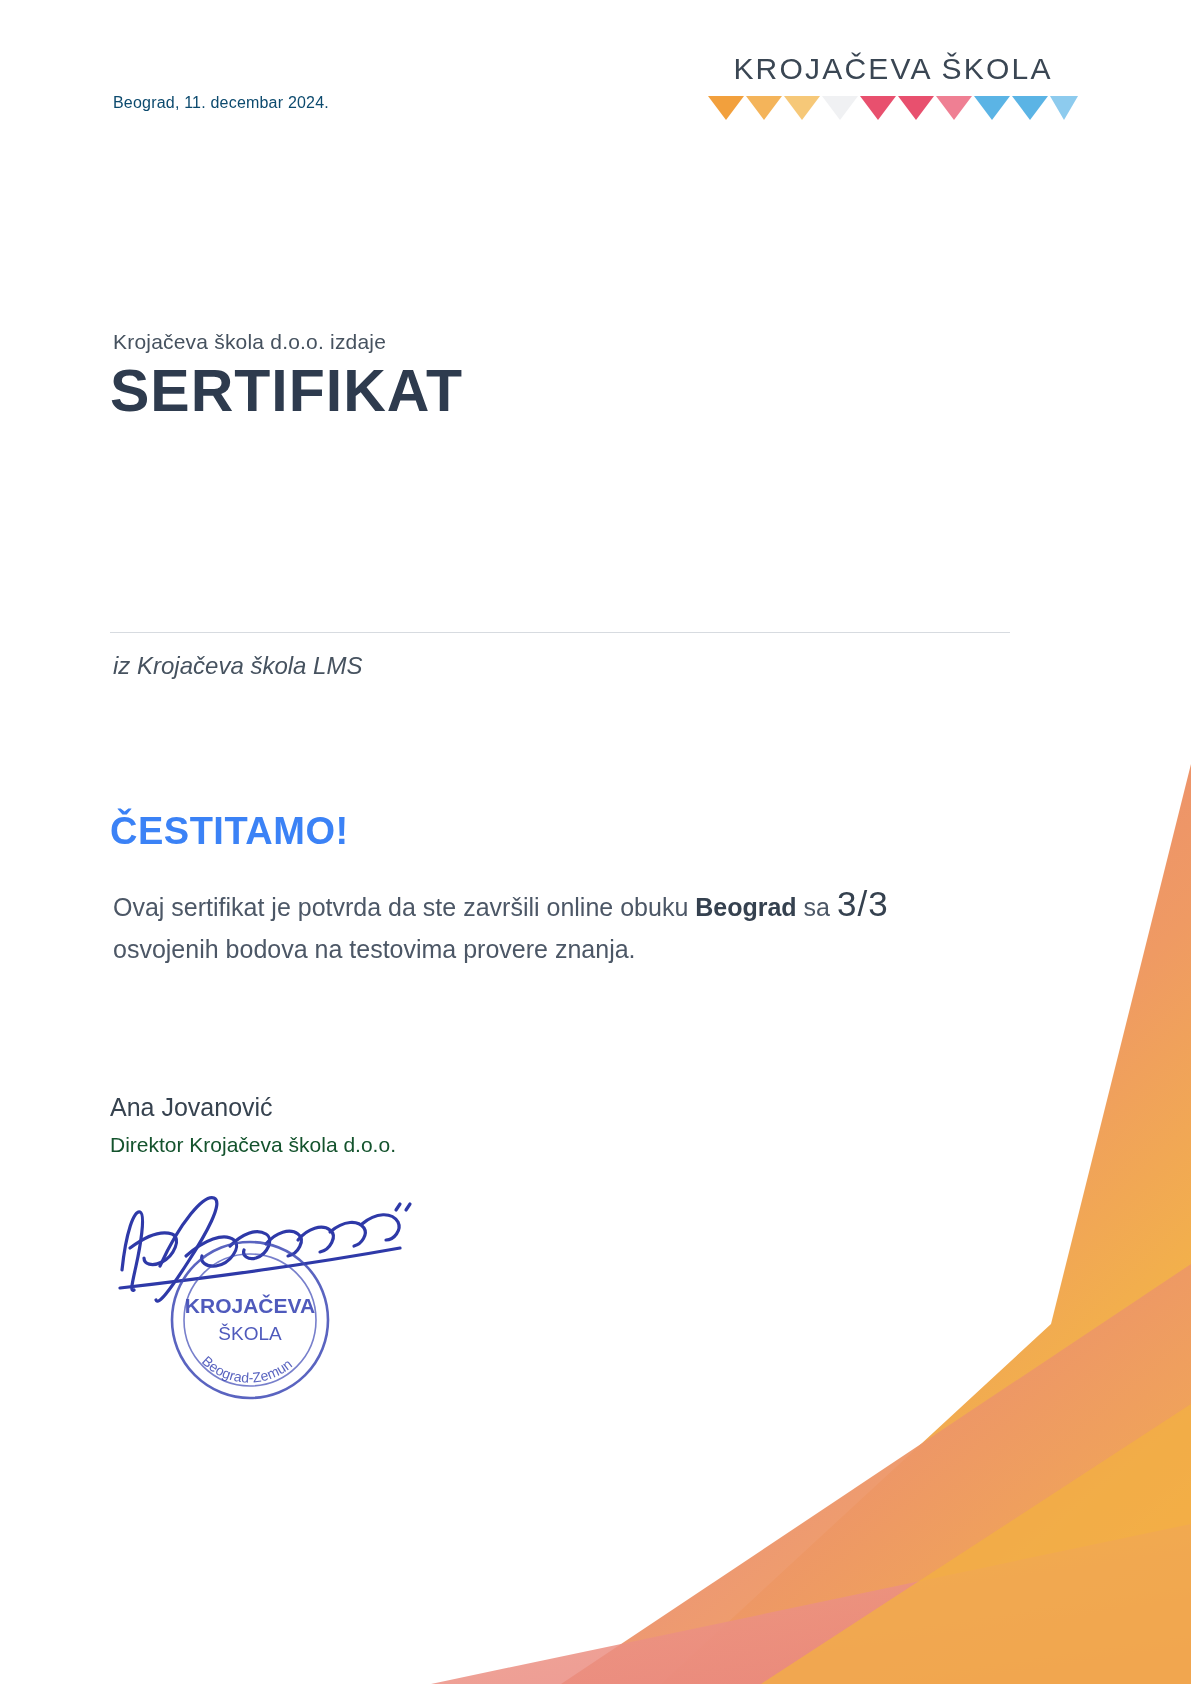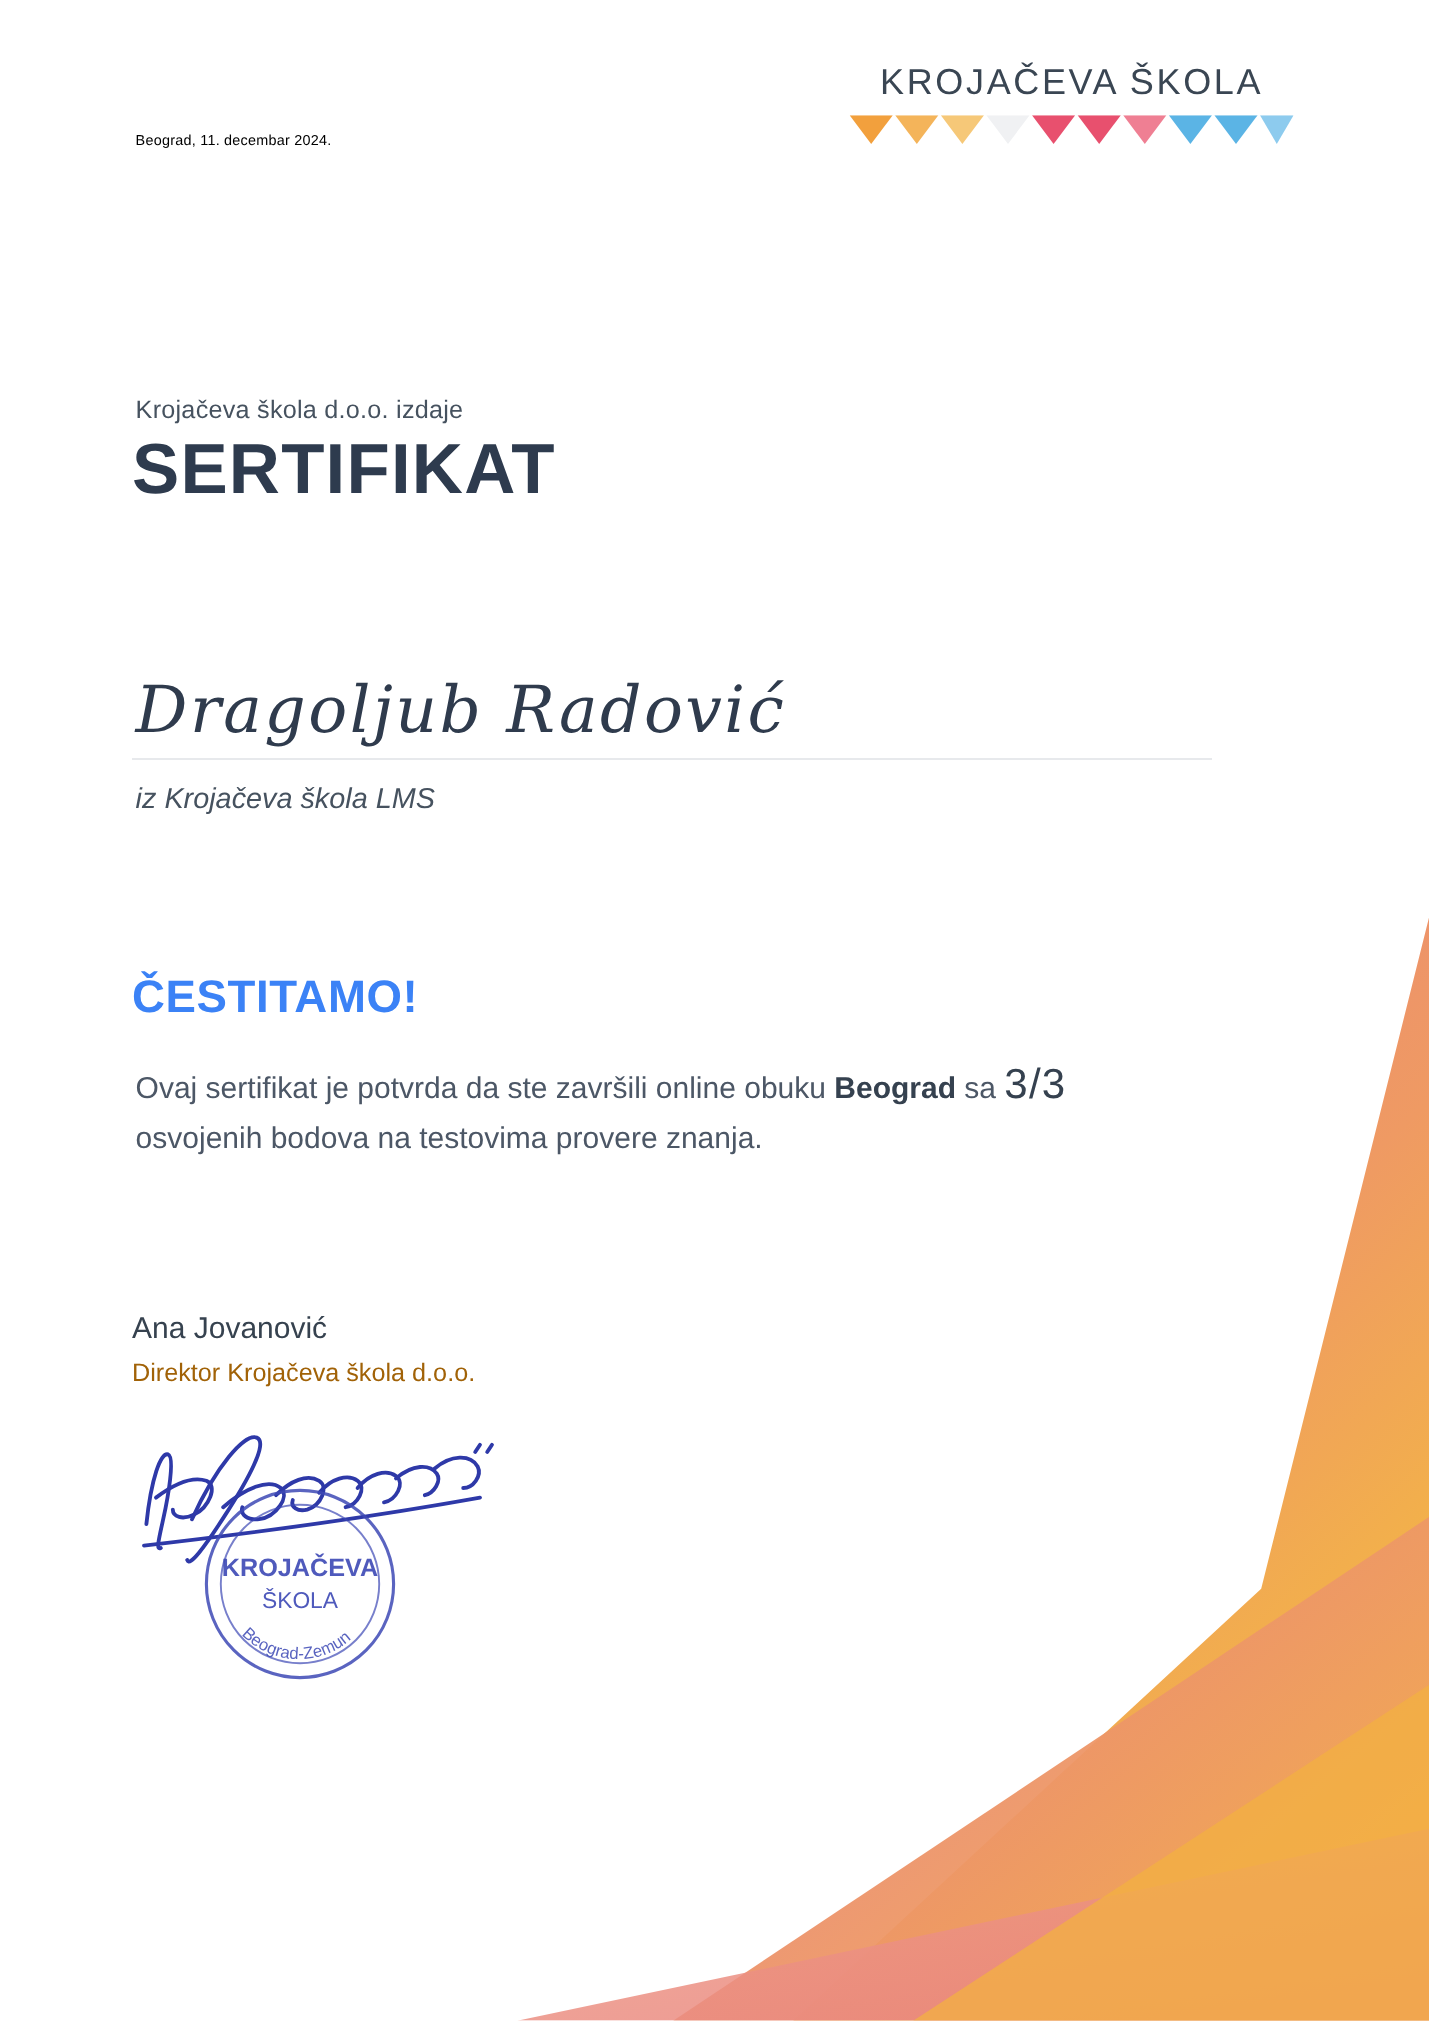--- a/index.html
+++ b/index.html
@@ -30,23 +30,23 @@
     width: 760px;
     height: 920px;
     overflow: hidden;
     pointer-events: none;
   }
 
   
   .date {
     position: absolute;
     left: 113px;
-    top: 110px;
-    font-size: 12px;
-    color: #000000;
+    top: 94px;
+    font-size: 16px;
+    color: #0c4a6e;
     letter-spacing: 0.2px;
   }
   .logo {
     position: absolute;
     right: 113px;
     top: 52px;
     width: 370px;
     text-align: center;
   }
   .logo-text {
@@ -146,21 +146,21 @@
     left: 110px;
     top: 1093px;
     font-size: 25px;
     color: #36424f;
   }
   .sig-role {
     position: absolute;
     left: 110px;
     top: 1133px;
     font-size: 21px;
-    color: #a16207;
+    color: #14532d;
   }
   .sig-graphic {
     position: absolute;
     left: 100px;
     top: 1170px;
     width: 330px;
     height: 230px;
   }
 </style>
 </head>
@@ -208,21 +208,20 @@
         <polygon points="266,0 302,0 284,24" fill="#5bb4e5"></polygon>
         <polygon points="304,0 340,0 322,24" fill="#5bb4e5"></polygon>
         <polygon points="342,0 370,0 356,24" fill="#8dcbee"></polygon>
       </g>
     </svg>
   </div>
 
   <div class="issuer">Krojačeva škola d.o.o. izdaje</div>
   <div class="sertifikat">SERTIFIKAT</div>
 
-  <div class="recipient">Dragoljub Radović</div>
   <div class="recipient-rule"></div>
   <div class="recipient-from">iz Krojačeva škola LMS</div>
 
   <div class="congrats">ČESTITAMO!</div>
   <div class="body-text">
     <span>Ovaj sertifikat je potvrda da ste završili online obuku </span><b>Beograd</b><span> sa </span><span class="score">3/3</span><span> osvojenih bodova na testovima provere znanja.</span>
   </div>
 
   <div class="sig-name">Ana Jovanović</div>
   <div class="sig-role">Direktor Krojačeva škola d.o.o.</div>

